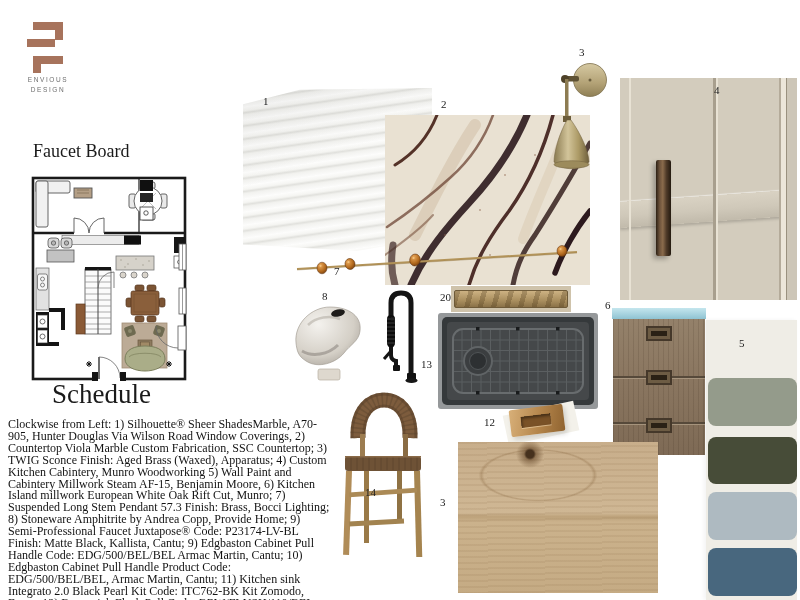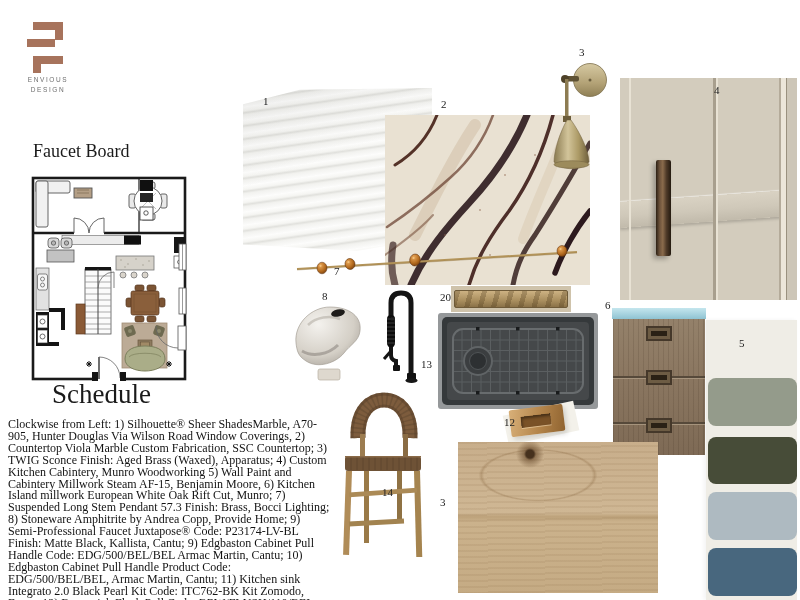--- a/index.html
+++ b/index.html
@@ -459,17 +459,17 @@
   <span class="num" style="left:441px;top:98px">2</span>
   <span class="num" style="left:579px;top:46px">3</span>
   <span class="num" style="left:714px;top:84px">4</span>
   <span class="num" style="left:739px;top:337px">5</span>
   <span class="num" style="left:605px;top:299px">6</span>
   <span class="num" style="left:334px;top:265px">7</span>
   <span class="num" style="left:322px;top:290px">8</span>
   <span class="num" style="left:390px;top:314px">9</span>
   <span class="num" style="left:440px;top:291px">20</span>
   <span class="num" style="left:421px;top:358px">13</span>
-  <span class="num" style="left:504px;top:416px">12</span>
+  <span class="num" style="left:484px;top:416px">12</span>
   <span class="num" style="left:440px;top:496px">3</span>
-  <span class="num" style="left:382px;top:486px">14</span>
+  <span class="num" style="left:365px;top:486px">14</span>
 
 </div>
 
 </body></html>

